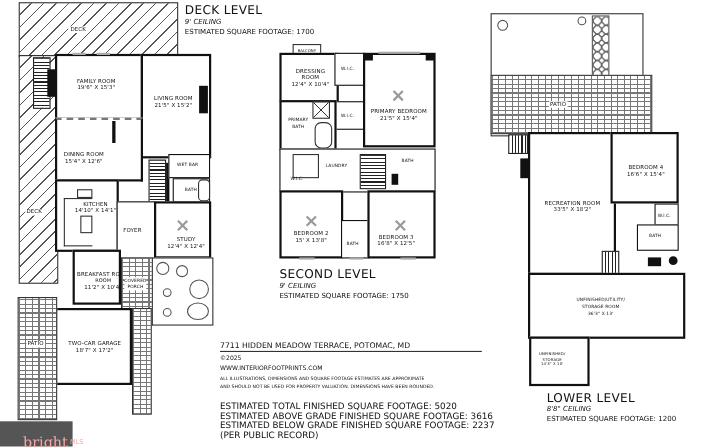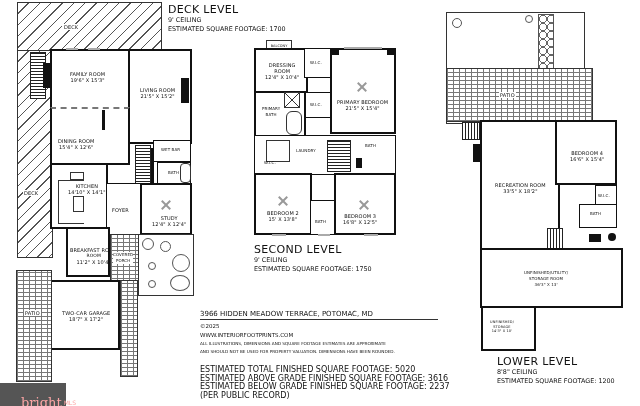--- a/index.html
+++ b/index.html
@@ -7,21 +7,21 @@
   .abs{position:absolute;}
   .wall{position:absolute;border:2px solid #111;box-sizing:border-box;background:#fff;}
   .hatch{background:repeating-linear-gradient(135deg,#fff 0 7px,#555 7px 8px);}
   .paver{background-color:#fff;background-image:
     repeating-linear-gradient(0deg,#777 0 1px,transparent 1px 4px),
     repeating-linear-gradient(90deg,#777 0 1px,transparent 1px 6px);}
   .stone{background:radial-gradient(circle at 50% 50%,#fff 0 3px,#666 3px 4px,#fff 4px) 0 0/8px 8px;}
   .lbl{position:absolute;font-size:5px;text-align:center;line-height:6px;letter-spacing:.1px;text-transform:uppercase;white-space:nowrap;}
   .lbl b{font-weight:normal;display:block;}
   .title{position:absolute;font-size:11px;line-height:12px;letter-spacing:.3px;}
-  .sub{position:absolute;font-size:6.4px;line-height:9px;}
+  .sub{position:absolute;font-size:6.4px;line-height:9px;font-style:italic;}
   .sub2{position:absolute;font-size:6.4px;line-height:9px;}
   .fan{position:absolute;width:10px;height:10px;}
   .fan:before,.fan:after{content:"";position:absolute;left:4px;top:-1px;width:2px;height:12px;background:#999;}
   .fan:before{transform:rotate(45deg);} .fan:after{transform:rotate(-45deg);}
   .win{position:absolute;background:#aaa;}
   .blk{position:absolute;background:#111;}
   .tree{position:absolute;border:1px solid #555;border-radius:50%;background:#fff;}
   .stairs{position:absolute;background:repeating-linear-gradient(0deg,#fff 0 2px,#222 2px 3px);border:1px solid #222;}
   .stairsv{position:absolute;background:repeating-linear-gradient(90deg,#fff 0 2px,#222 2px 3px);border:1px solid #222;}
   .note{position:absolute;font-size:5px;line-height:10px;text-transform:uppercase;white-space:nowrap;}
@@ -235,21 +235,21 @@
       <b>STORAGE</b>
       <b>14'3" X 10'</b>
     </div>
 
   <div class="title" style="left:497px;top:356px;">LOWER LEVEL</div>
   <div class="sub" style="left:497px;top:368px;">8'8" CEILING</div>
   <div class="sub2" style="left:497px;top:377px;">ESTIMATED SQUARE FOOTAGE: 1200</div>
 </div>
 
 <div>
-  <div class="abs" style="left:200px;top:310px;font-size:7px;border-bottom:1px solid #333;padding-bottom:1px;width:238px;">3966 HIDDEN MEADOW TERRACE, POTOMAC, MD</div>
+  <div class="abs" style="left:200px;top:310px;font-size:7px;border-bottom:1px solid #333;padding-bottom:1px;width:238px;">7711 HIDDEN MEADOW TERRACE, POTOMAC, MD</div>
   <div class="note" style="left:200px;top:321px;font-size:5.5px;">©2025</div>
   <div class="note" style="left:200px;top:330px;font-size:5.5px;">WWW.INTERIORFOOTPRINTS.COM</div>
   <div class="note" style="left:200px;top:339px;font-size:4.2px;">ALL ILLUSTRATIONS, DIMENSIONS AND SQUARE FOOTAGE ESTIMATES ARE APPROXIMATE</div>
   <div class="note" style="left:200px;top:347px;font-size:4.2px;">AND  SHOULD NOT BE USED FOR PROPERTY VALUATION. DIMENSIONS HAVE BEEN ROUNDED.</div>
 
   <div class="abs" style="left:200px;top:366px;font-size:8px;line-height:8.5px;white-space:nowrap;">
     <div>ESTIMATED TOTAL FINISHED SQUARE FOOTAGE: 5020</div>
     <div>ESTIMATED ABOVE GRADE FINISHED SQUARE FOOTAGE: 3616</div>
     <div>ESTIMATED BELOW GRADE FINISHED SQUARE FOOTAGE: 2237</div>
     <div>(PER PUBLIC RECORD)</div>

